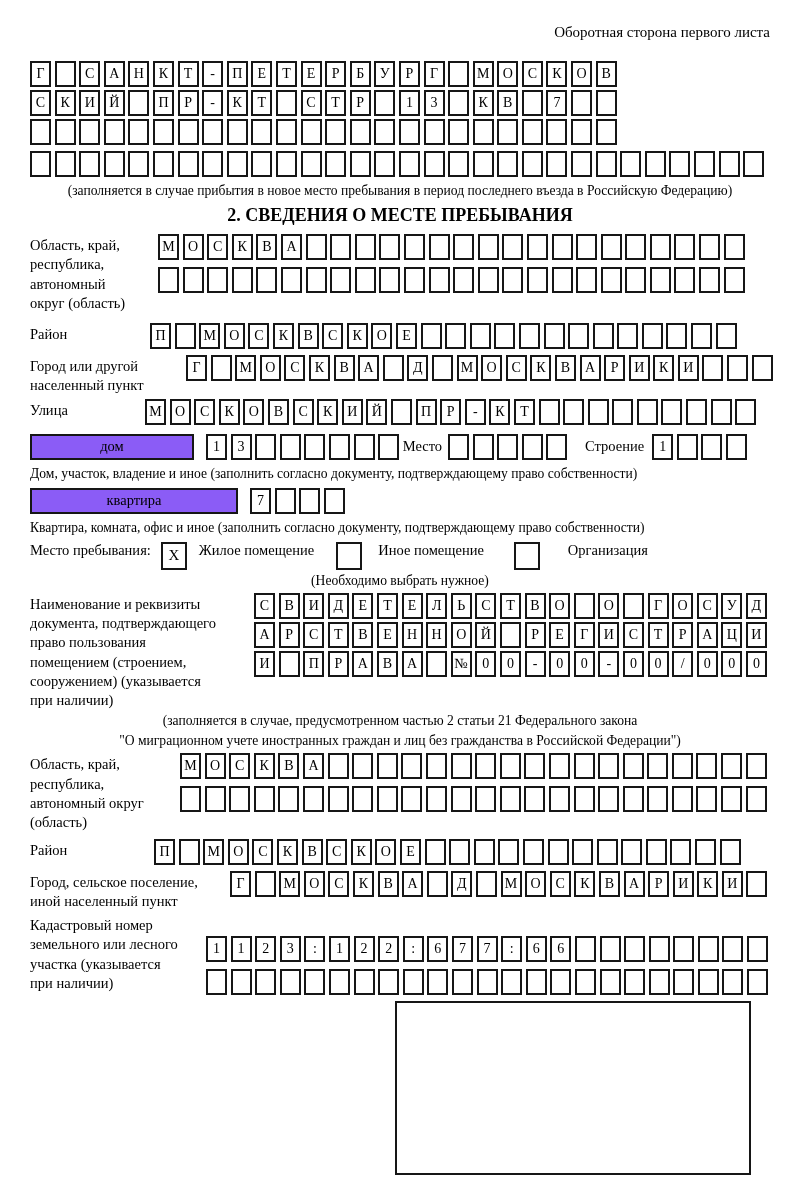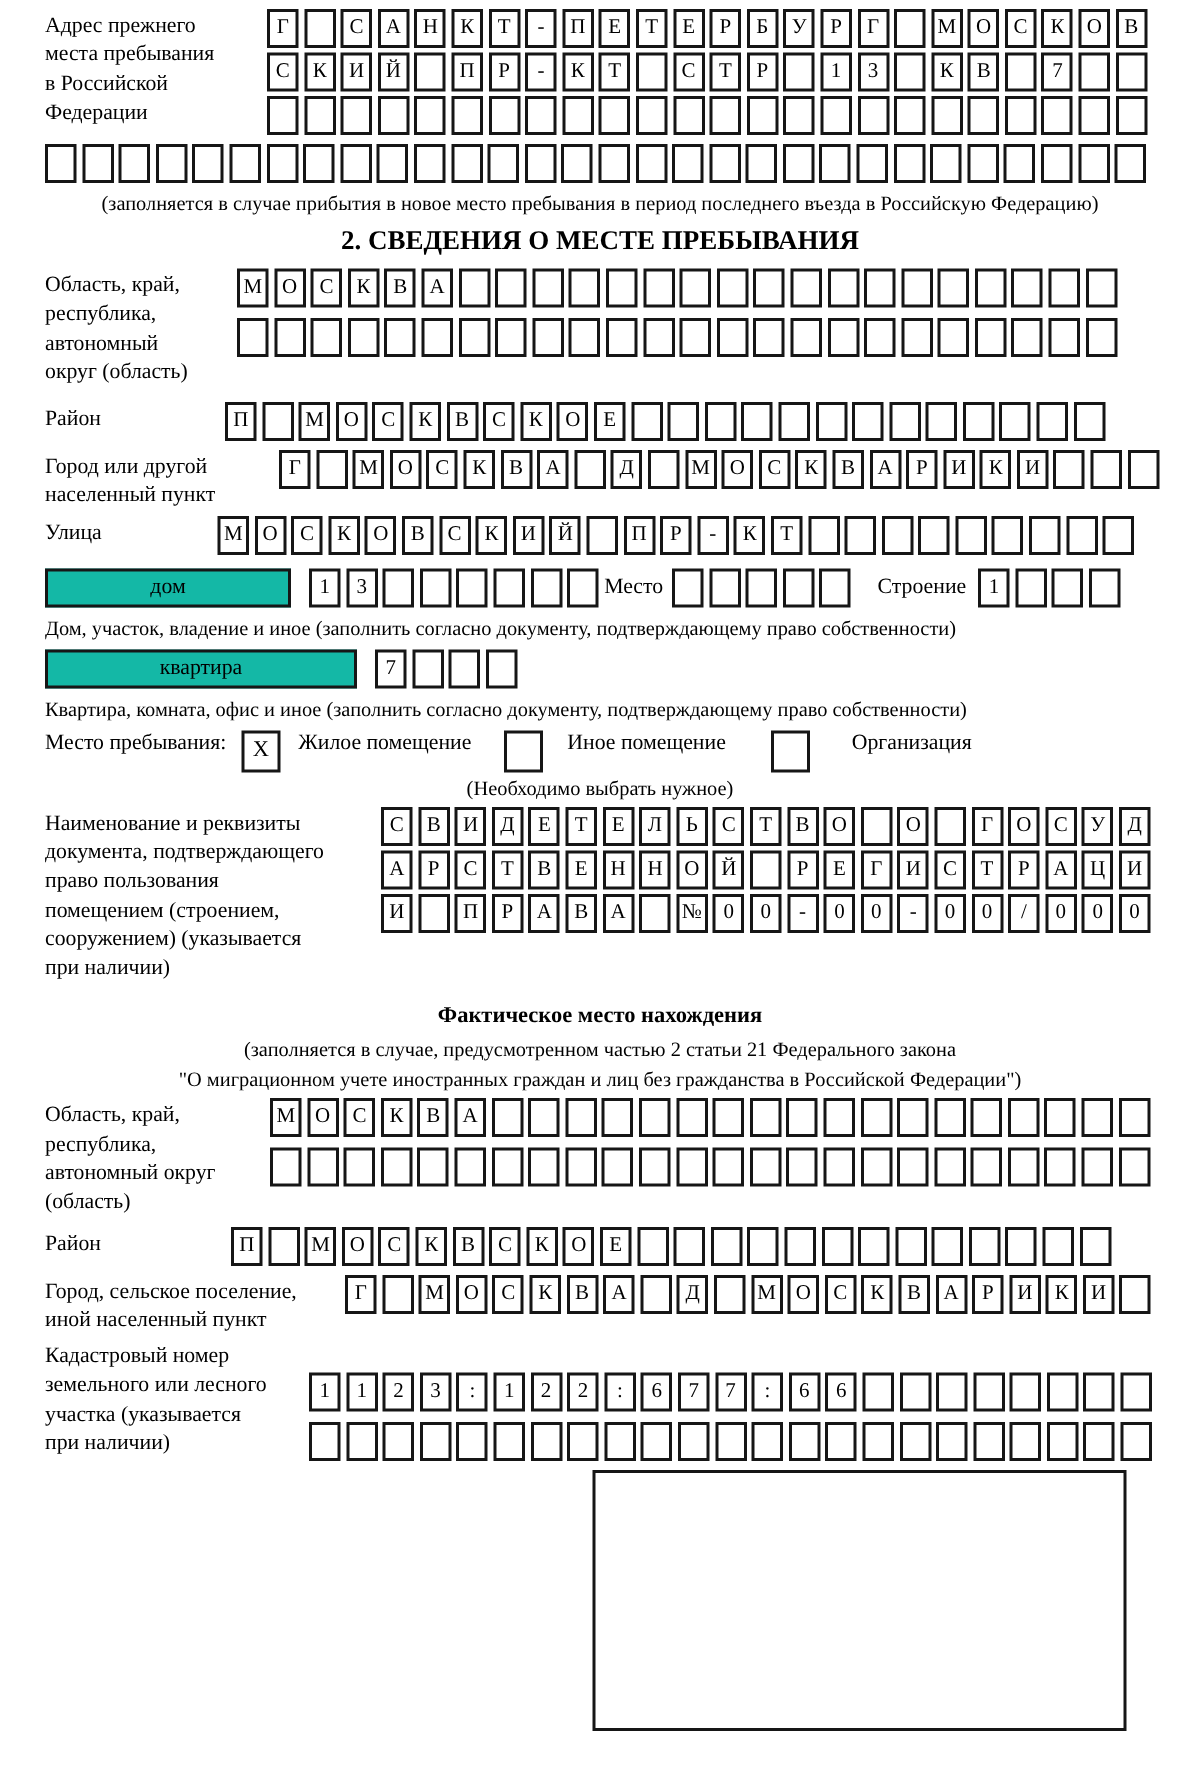--- a/index.html
+++ b/index.html
@@ -10,40 +10,37 @@
   .lbl{font-size:14.5px;line-height:1.33;white-space:pre-line;flex:none;padding-top:2px;}
   .cellcol{display:flex;flex-direction:column;}
   .cells{display:flex;flex-wrap:nowrap;margin-bottom:3px;}
   .cell{flex:none;width:17px;height:22px;border:2px solid #161616;margin-right:3.6px;
         display:flex;align-items:center;justify-content:center;
         font-size:14px;line-height:1;background:#fff;}
   .note{text-align:center;font-size:13.6px;margin:2px 0 4px 0;}
   .h2{text-align:center;font-weight:bold;font-size:18px;margin:6px 0 8px 0;}
   .h3{text-align:center;font-weight:bold;font-size:15px;margin:14px 0 6px 0;}
   .wbox{flex:none;border:2px solid #161616;height:22px;display:flex;align-items:center;
-        justify-content:center;font-size:14.5px;background:#14b8a6;}
+        justify-content:center;font-size:14.5px;background:#8b5cf6;}
   .inlbl{flex:none;font-size:14.5px;padding-top:4px;}
   .chk{flex:none;width:22px;height:24px;border:2px solid #161616;display:flex;align-items:center;
        justify-content:center;font-size:15px;background:#fff;}
   .stay{align-items:flex-start;font-size:14.5px;margin-top:6px;}
   .caption{font-size:13.6px;margin:2px 0 6px 0;}
   .stamp-box{margin-left:365px;width:352px;height:170px;border:2px solid #161616;background:#fff;}
   .mt6{margin-top:6px;} .mt10{margin-top:10px;}
 </style>
 </head>
 <body>
 
 <div class="page">
 
-
-  <div class="row">
-    <div class="lbl" style="width:148px">Адрес прежнего
-места пребывания
-в Российской
-Федерации</div>
+  <div class="hdr">Оборотная сторона первого листа</div>
+
+  <div class="row">
     <div class="cellcol">
       <div class="cells">
           <span class="cell">Г</span>
           <span class="cell"></span>
           <span class="cell">С</span>
           <span class="cell">А</span>
           <span class="cell">Н</span>
           <span class="cell">К</span>
           <span class="cell">Т</span>
           <span class="cell">-</span>
@@ -434,21 +431,20 @@
           <span class="cell">0</span>
           <span class="cell">0</span>
           <span class="cell">/</span>
           <span class="cell">0</span>
           <span class="cell">0</span>
           <span class="cell">0</span>
         </div>
     </div>
   </div>
 
-  <div class="h3">Фактическое место нахождения</div>
   <div class="note">(заполняется в случае, предусмотренном частью 2 статьи 21 Федерального закона</div>
   <div class="note">"О миграционном учете иностранных граждан и лиц без гражданства в Российской Федерации")</div>
 
   <div class="row">
     <div class="lbl" style="width:150px">Область, край,
 республика,
 автономный округ
 (область)</div>
     <div class="cellcol">
       <div class="cells">

